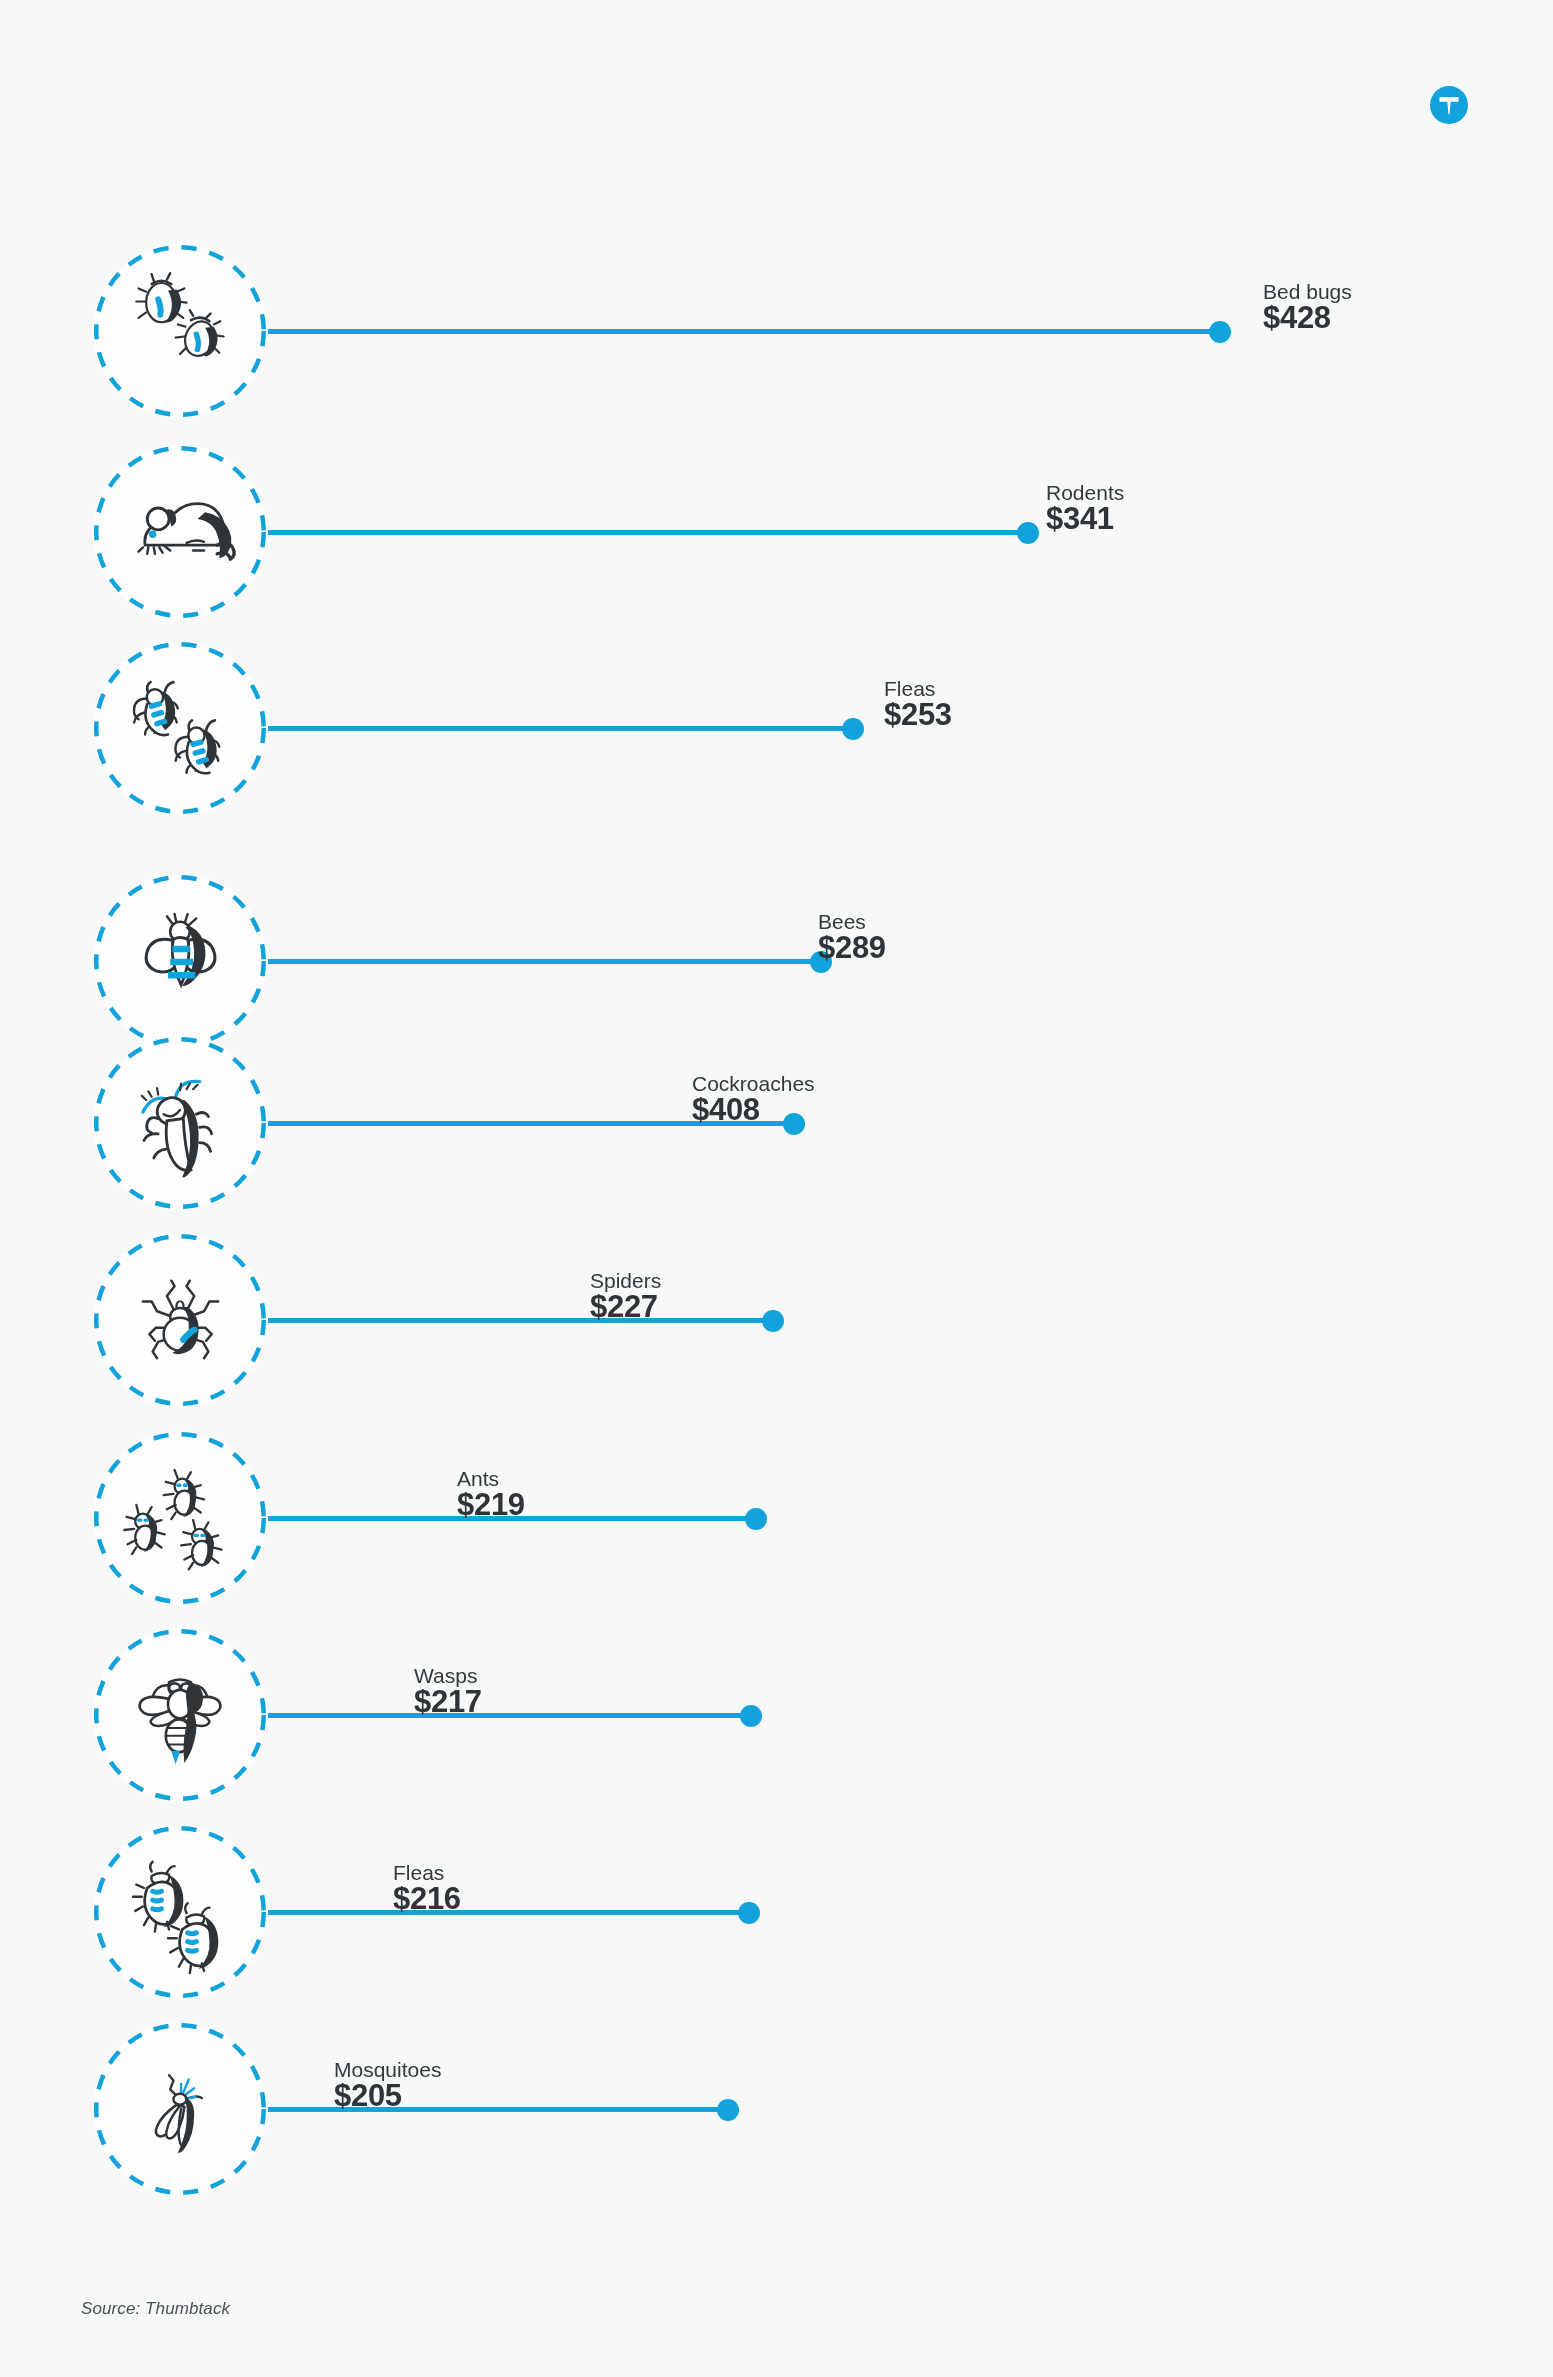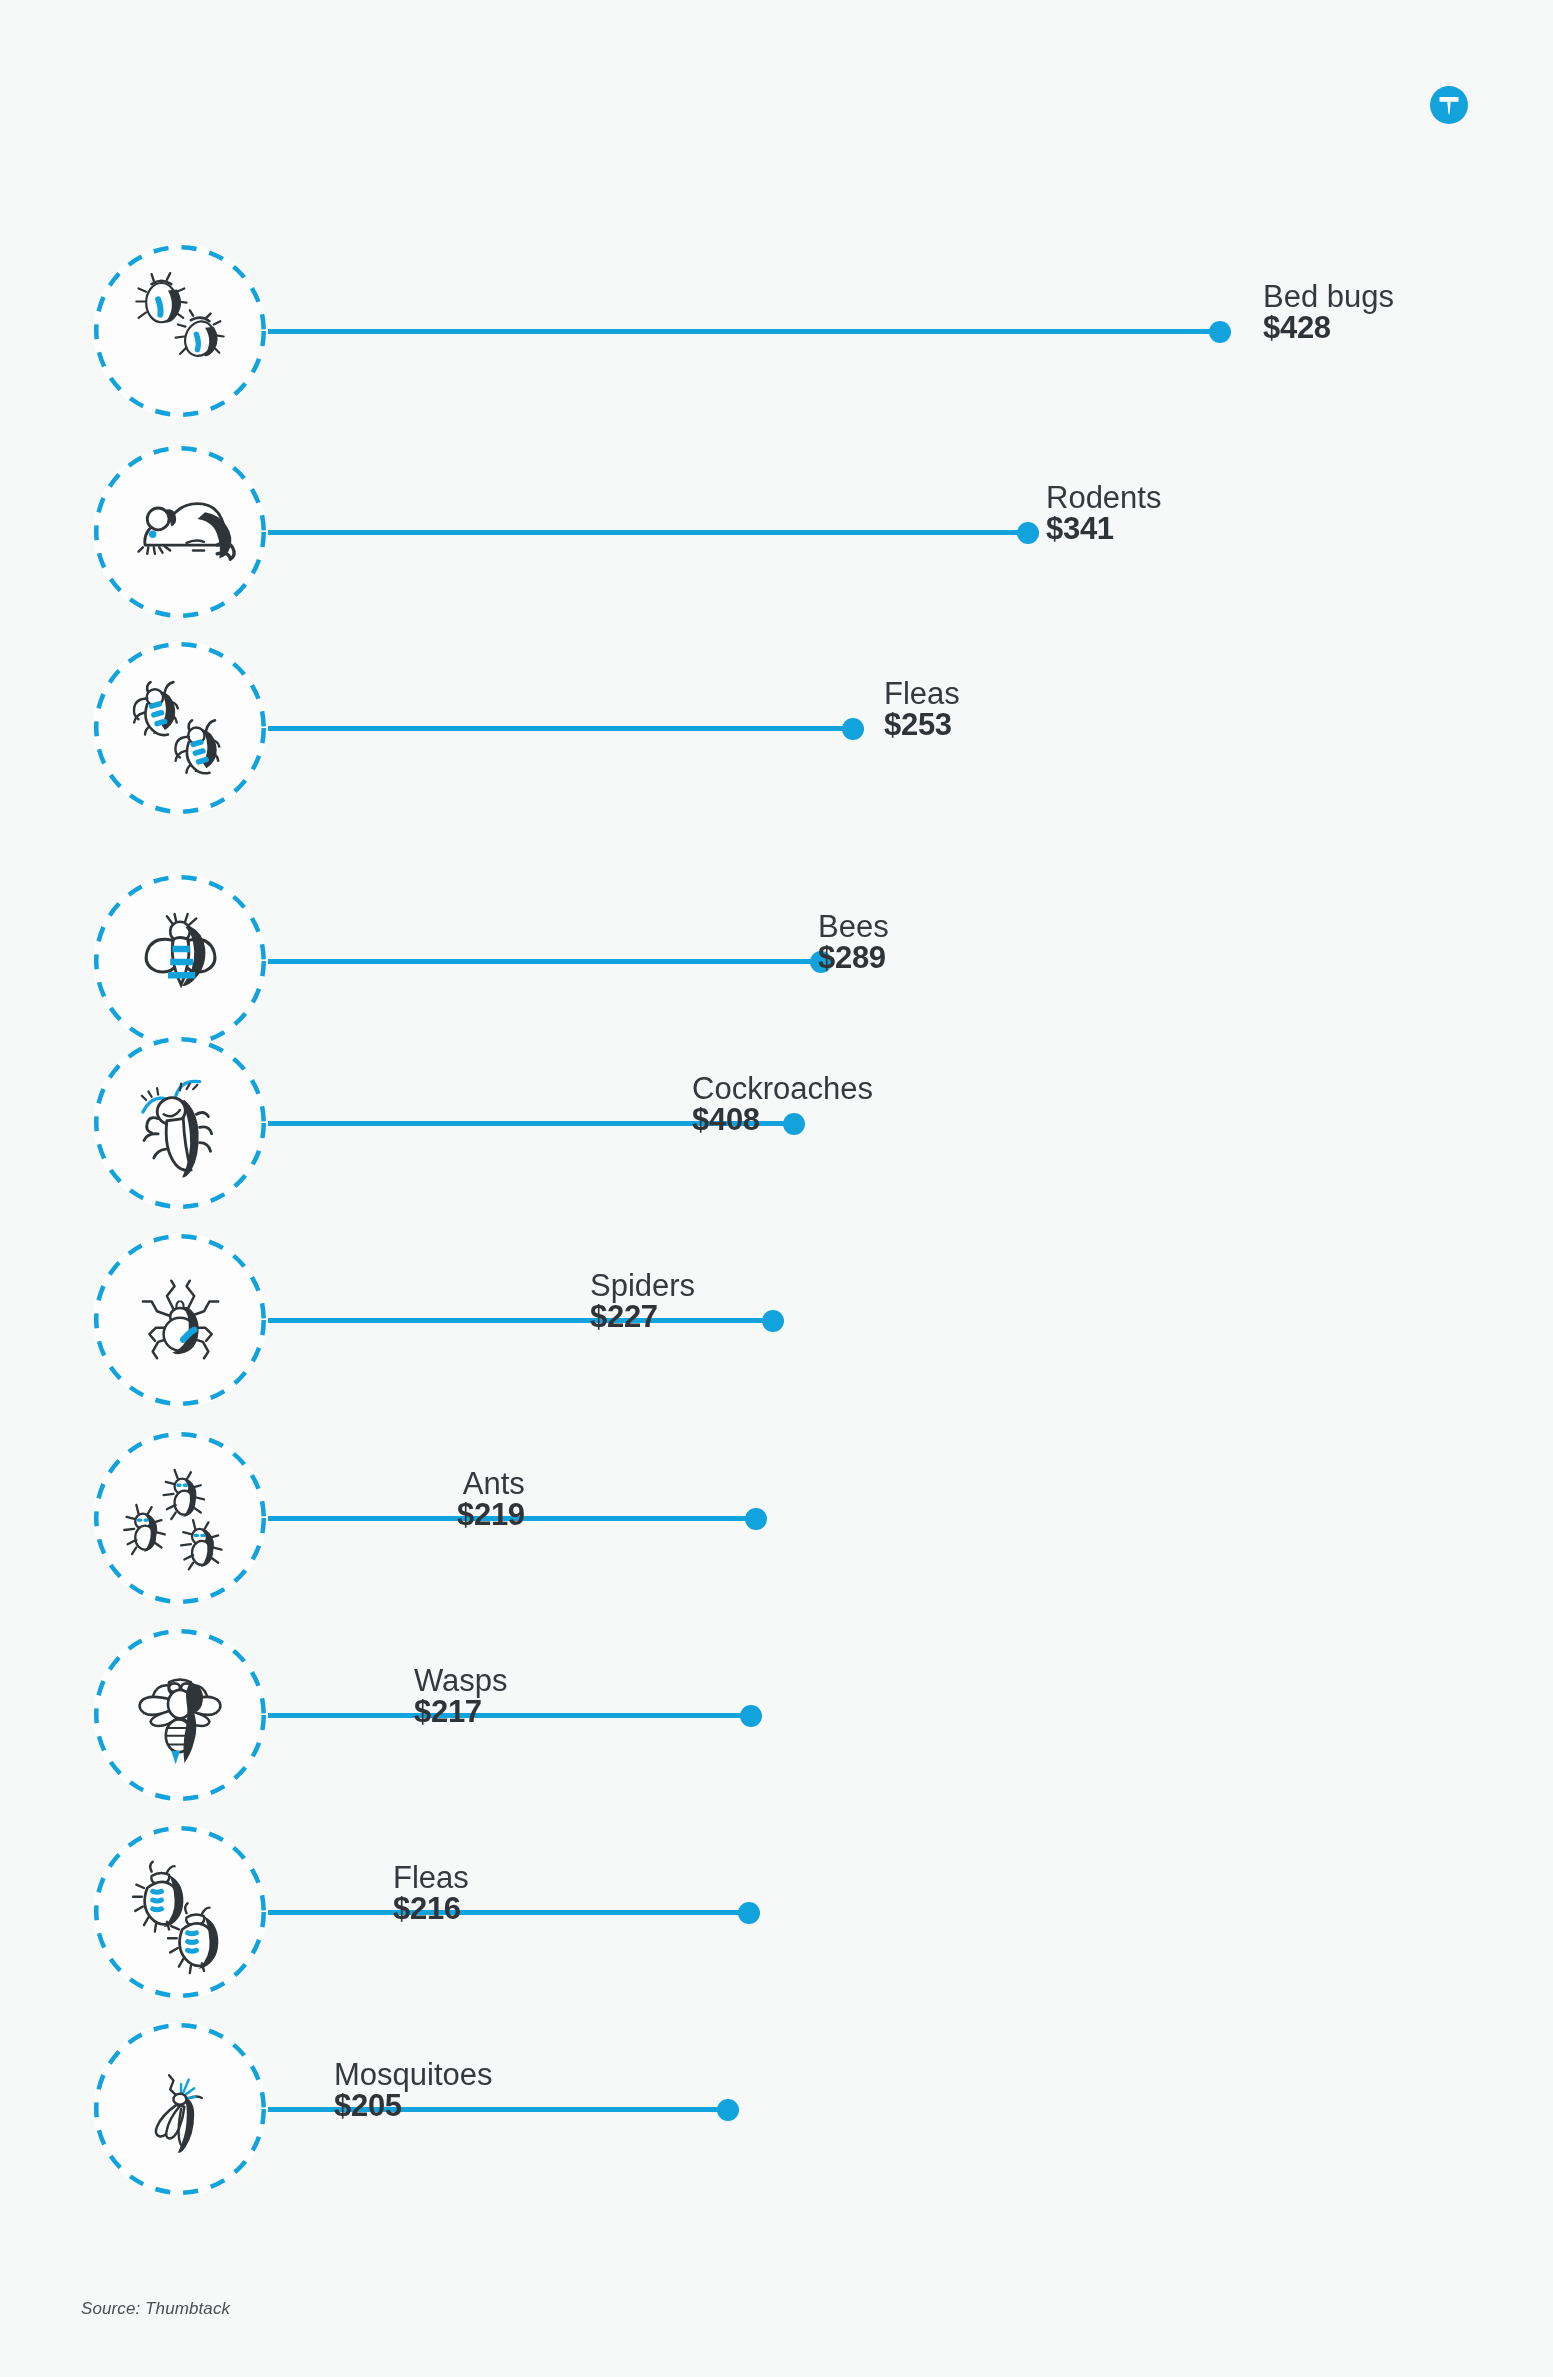--- a/index.html
+++ b/index.html
@@ -63,27 +63,26 @@
     position:absolute;
     width:22px; height:22px;
     border-radius:50%;
     background:#12a3dc;
     top:84px;
   }
 
   
   .labels { position:absolute; top:44px; }
   .labels .name {
-    font-size:31px;
+    font-size:21px;
     font-weight:400;
     color:#34393d;
     letter-spacing:0px;
     line-height:1;
     white-space:nowrap;
-    text-align:right;
   }
   .labels .value {
     margin-top:0;
     font-size:31px;
     font-weight:700;
     color:#2f3438;
     letter-spacing:-0.3px;
     line-height:1;
     white-space:nowrap;
   }

